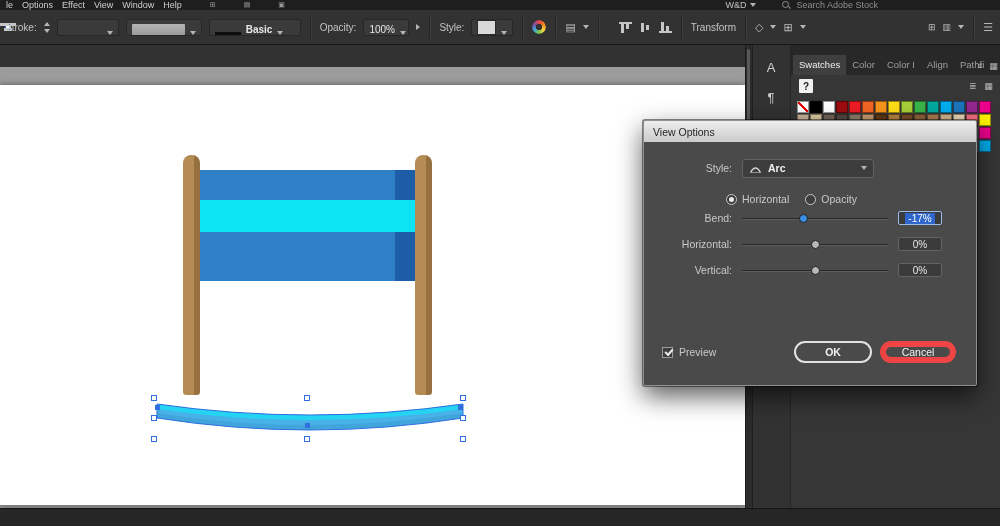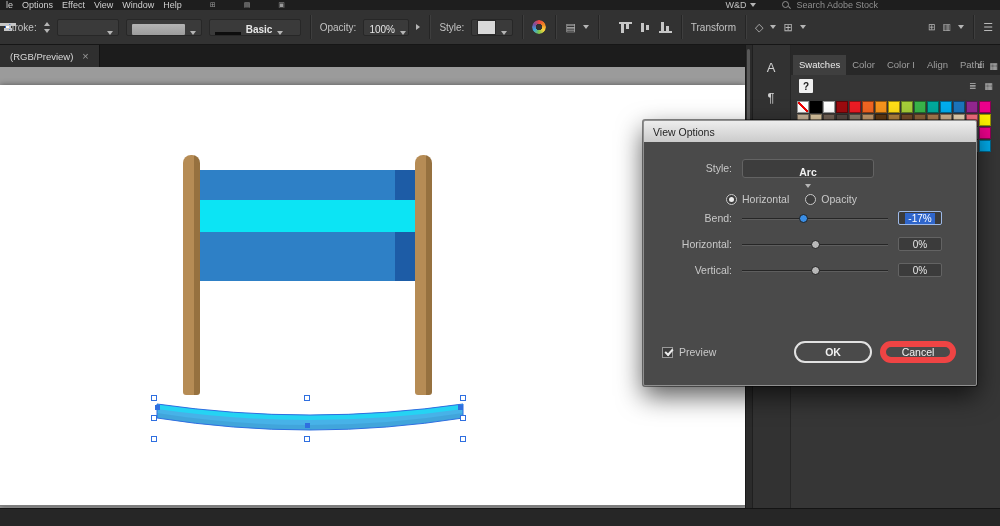--- a/index.html
+++ b/index.html
@@ -111,21 +111,21 @@
           border:1px solid #909090;border-radius:2px;box-sizing:border-box;z-index:40;
           box-shadow:0 10px 26px rgba(0,0,0,.65),0 0 0 1px rgba(0,0,0,.45);}
   .dtitle{height:21px;background:linear-gradient(#ededed,#cbcbcb);color:#1f1f1f;font-size:10.5px;
           display:flex;align-items:center;padding:0 9px;border-radius:1px 1px 0 0;cursor:move;}
   .dbody{position:relative;height:243px;font-size:10.5px;color:#c9c9c9;padding-top:13px;box-sizing:border-box;}
   .drow{display:grid;grid-template-columns:78px 1fr 44px;align-items:center;column-gap:10px;
         height:26px;padding:0 34px 0 10px;}
   .drow.stylerow{grid-template-columns:78px auto;height:26px;}
   .dlabel{text-align:right;white-space:nowrap;}
   .dd{width:132px;height:19px;background:#3d3d3d;border:1px solid #636363;border-radius:3px;
-      display:flex;align-items:center;gap:6px;padding:0 6px;box-sizing:border-box;cursor:pointer;flex-direction:column;}
+      display:flex;align-items:center;gap:6px;padding:0 6px;box-sizing:border-box;cursor:pointer;}
   .dd .ddtext{color:#f0f0f0;font-weight:bold;flex:1;}
   .radios{display:flex;gap:16px;align-items:flex-end;height:24px;margin-left:82px;}
   .radioopt{display:flex;align-items:center;gap:5px;cursor:pointer;}
   .radio{width:11px;height:11px;border:1px solid #c9c9c9;border-radius:50%;box-sizing:border-box;
          display:grid;place-items:center;background:#3d3d3d;}
   .radio.sel::after{content:'';width:5px;height:5px;border-radius:50%;background:#ececec;}
   .slider{position:relative;height:17px;cursor:pointer;}
   .slider .track{position:absolute;left:0;right:0;top:8px;height:1px;background:#262626;border-bottom:1px solid #5e5e5e;}
   .slider .handle{position:absolute;top:4px;width:9px;height:9px;border-radius:50%;background:#b8b8b8;
                   border:1px solid #1f1f1f;box-sizing:border-box;left:calc(50% - 4px);}
@@ -246,26 +246,20 @@
     <span class="glyph">⊞</span>
     <span class="chev"></span>
     <span style="flex:1;"></span>
     <span class="glyph small">⊞</span>
     <span class="glyph small">▥</span>
     <span class="chev"></span>
     <span class="sep"></span>
     <span class="glyph" style="margin-right:2px;">☰</span>
   </div>
 
-  <div class="tabbar">
-    <div class="doctab">
-      <span>(RGB/Preview)</span>
-      <span class="close">×</span>
-    </div>
-  </div>
 
   <div class="canvas">
     <div class="artboard"></div>
 
     <div class="post left"></div>
     <div class="post right"></div>
 
     <div class="banner">
       <div class="shade"></div>
       <div class="stripe"></div>

